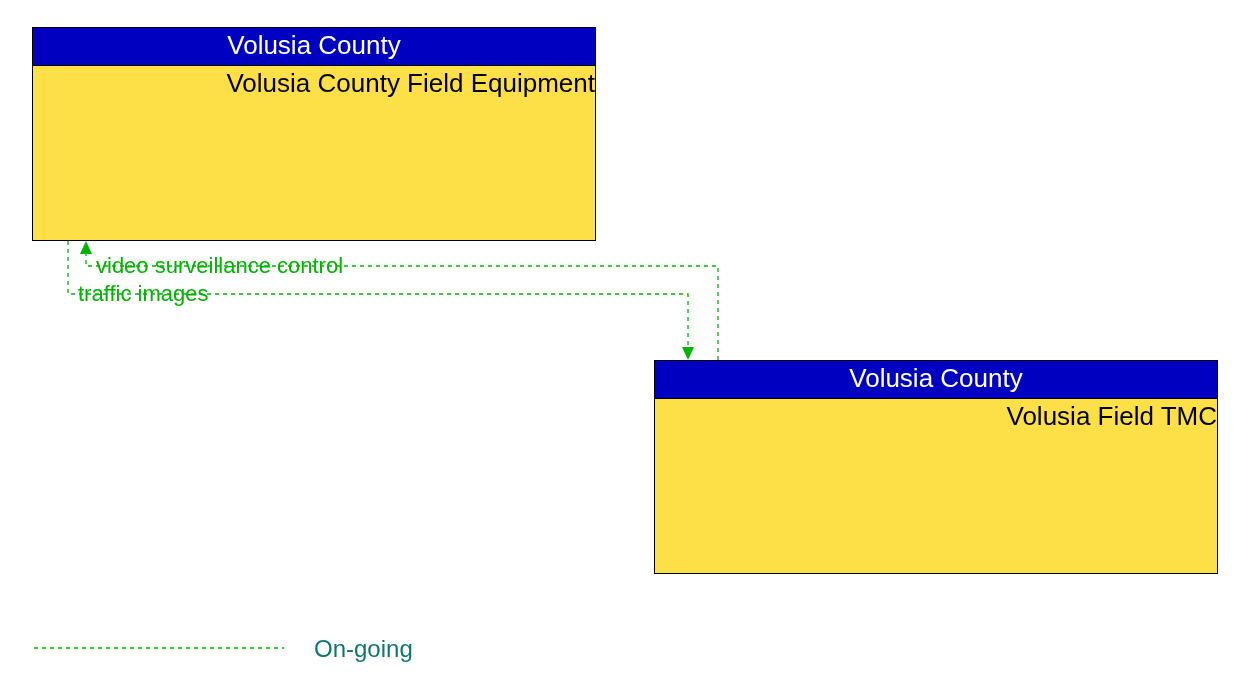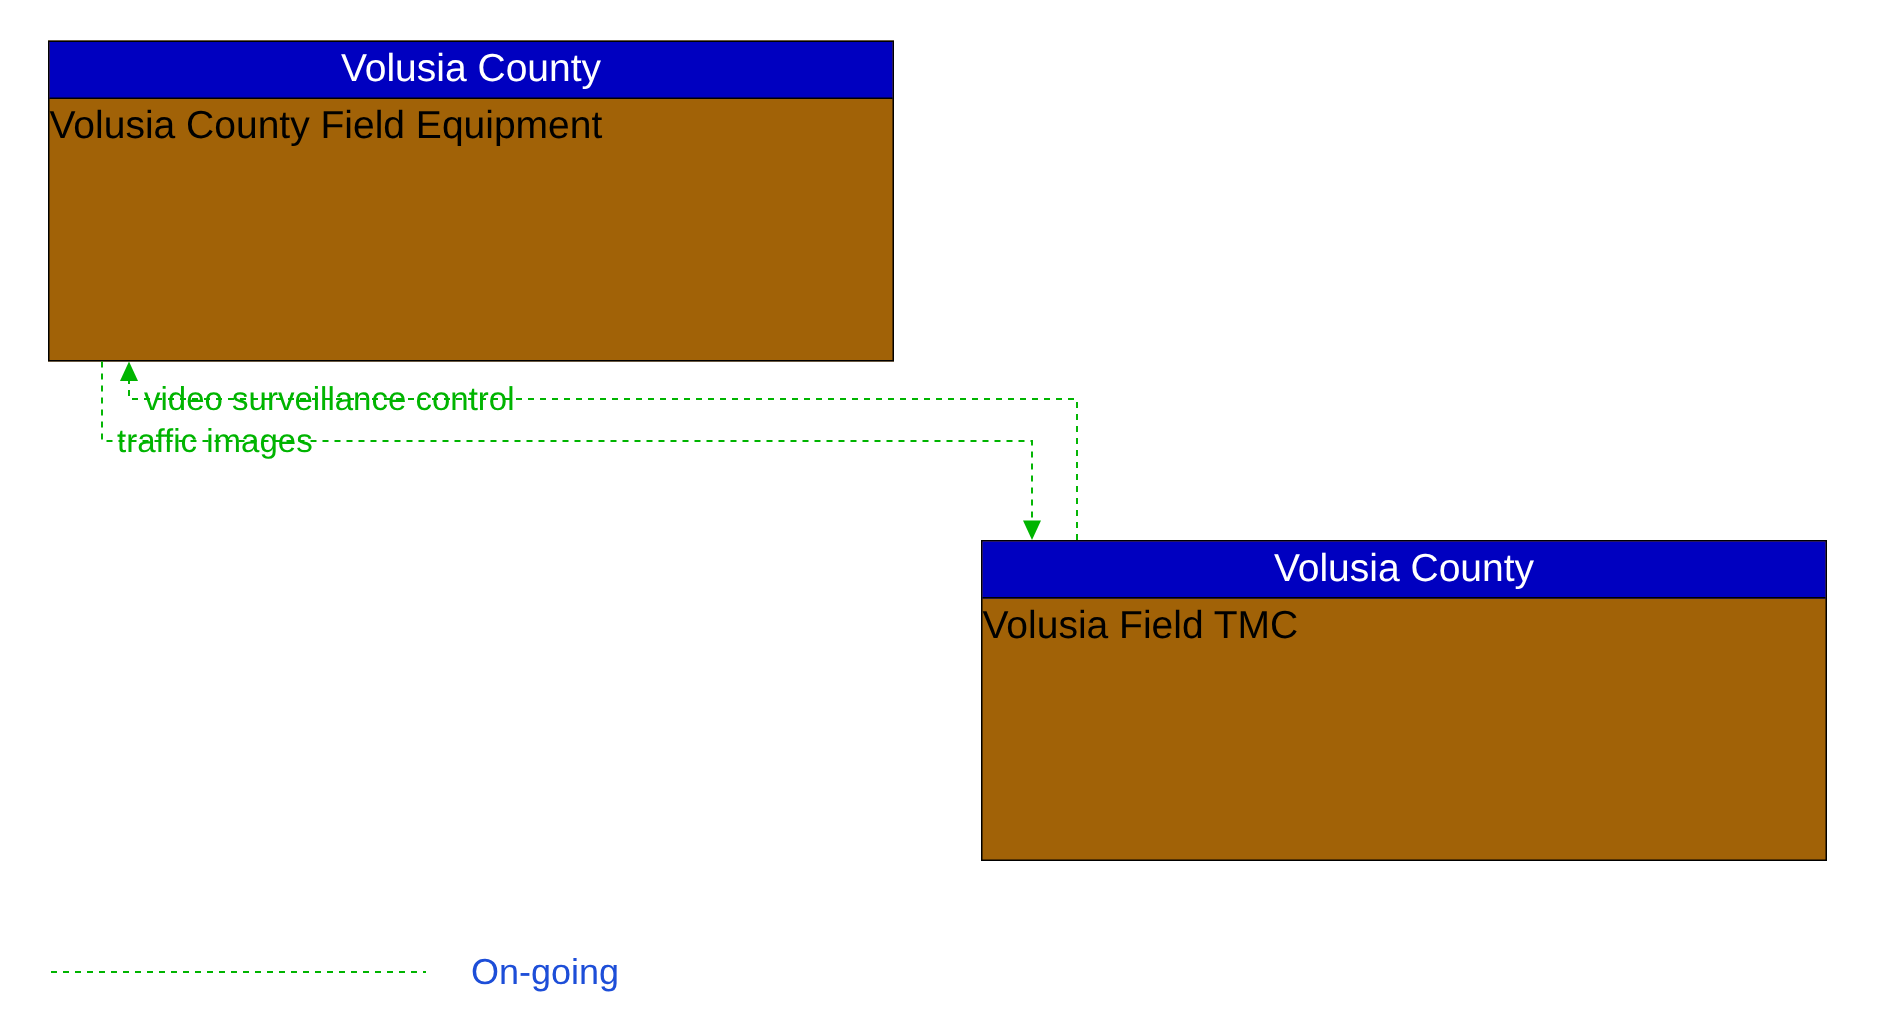--- a/index.html
+++ b/index.html
@@ -8,47 +8,47 @@
     width: 1252px;
     height: 688px;
     background: #ffffff;
     font-family: Arial, Helvetica, sans-serif;
     position: relative;
     overflow: hidden;
   }
   .entity {
     position: absolute;
     border: 1.5px solid #000;
-    background: #a16207;
+    background: #fde047;
     box-sizing: border-box;
   }
   .entity-header {
     background: #0000c0;
     color: #fff;
     text-align: center;
     font-size: 26px;
     line-height: 1.2;
     padding: 2px 0 4px 0;
     border-bottom: 1.5px solid #000;
   }
   .entity-body {
-    text-align: left;
+    text-align: right;
     font-size: 26px;
     padding-top: 2px;
     color: #000;
   }
   .flow-label {
     position: absolute;
     color: #00b400;
     font-size: 22px;
     white-space: nowrap;
   }
   .legend-label {
     position: absolute;
-    color: #1d4ed8;
+    color: #0f766e;
     font-size: 24px;
   }
   svg.connectors {
     position: absolute;
     left: 0; top: 0;
     width: 1252px;
     height: 688px;
     pointer-events: none;
   }
   .dashed {

